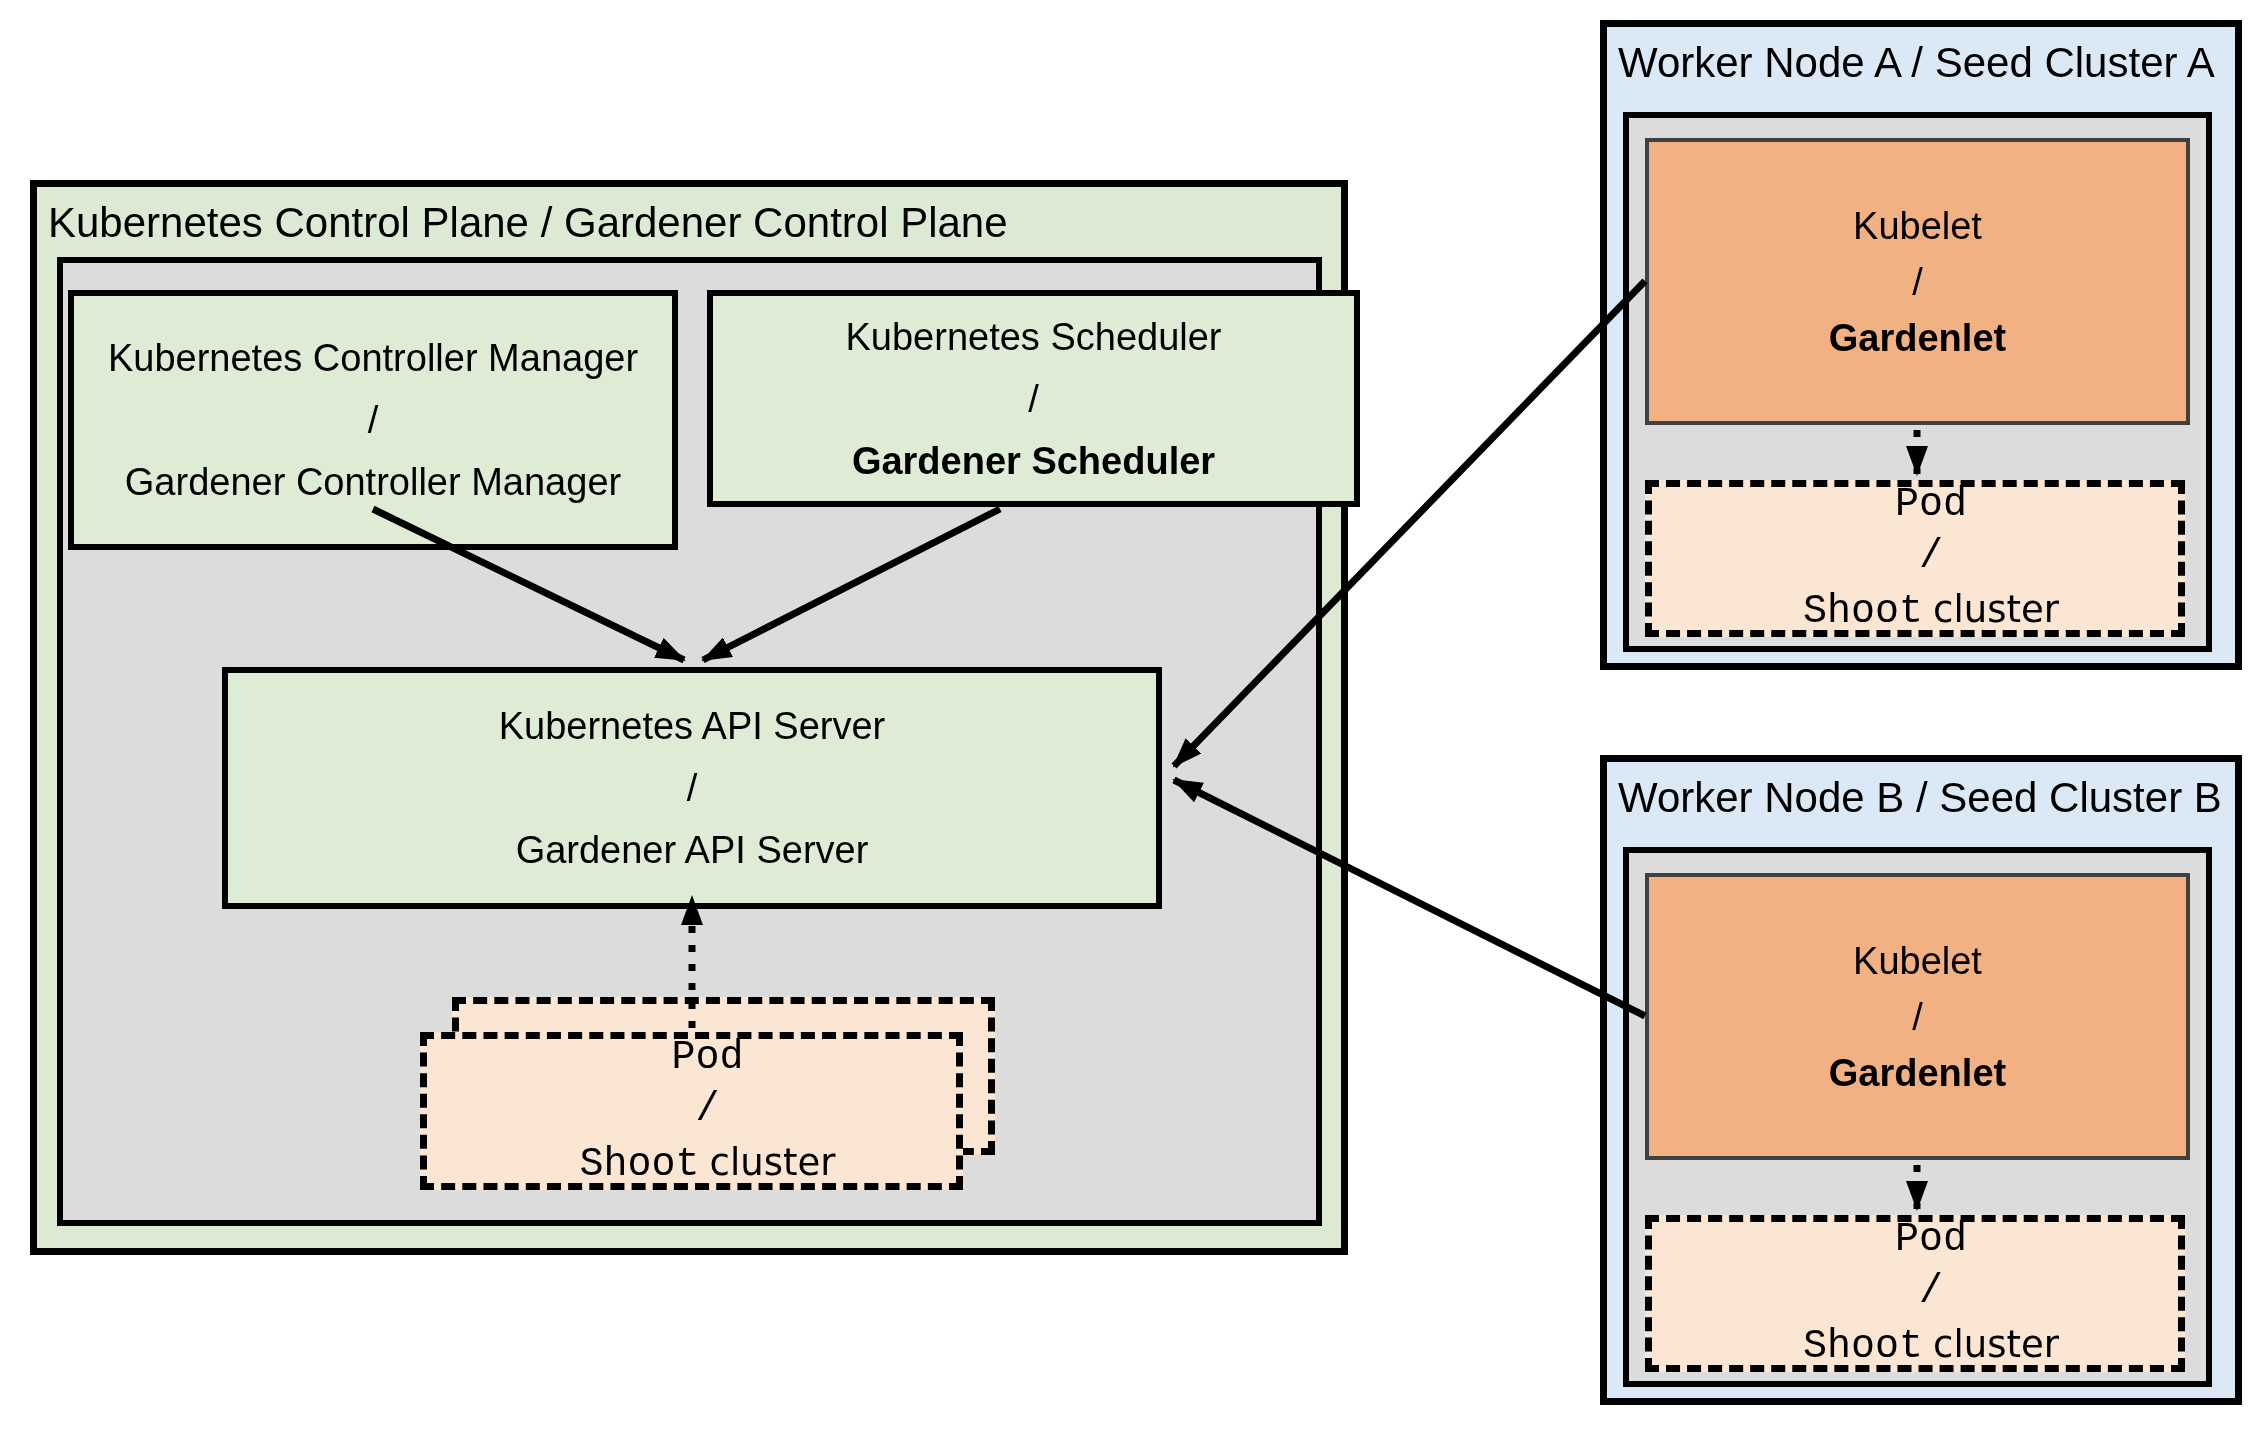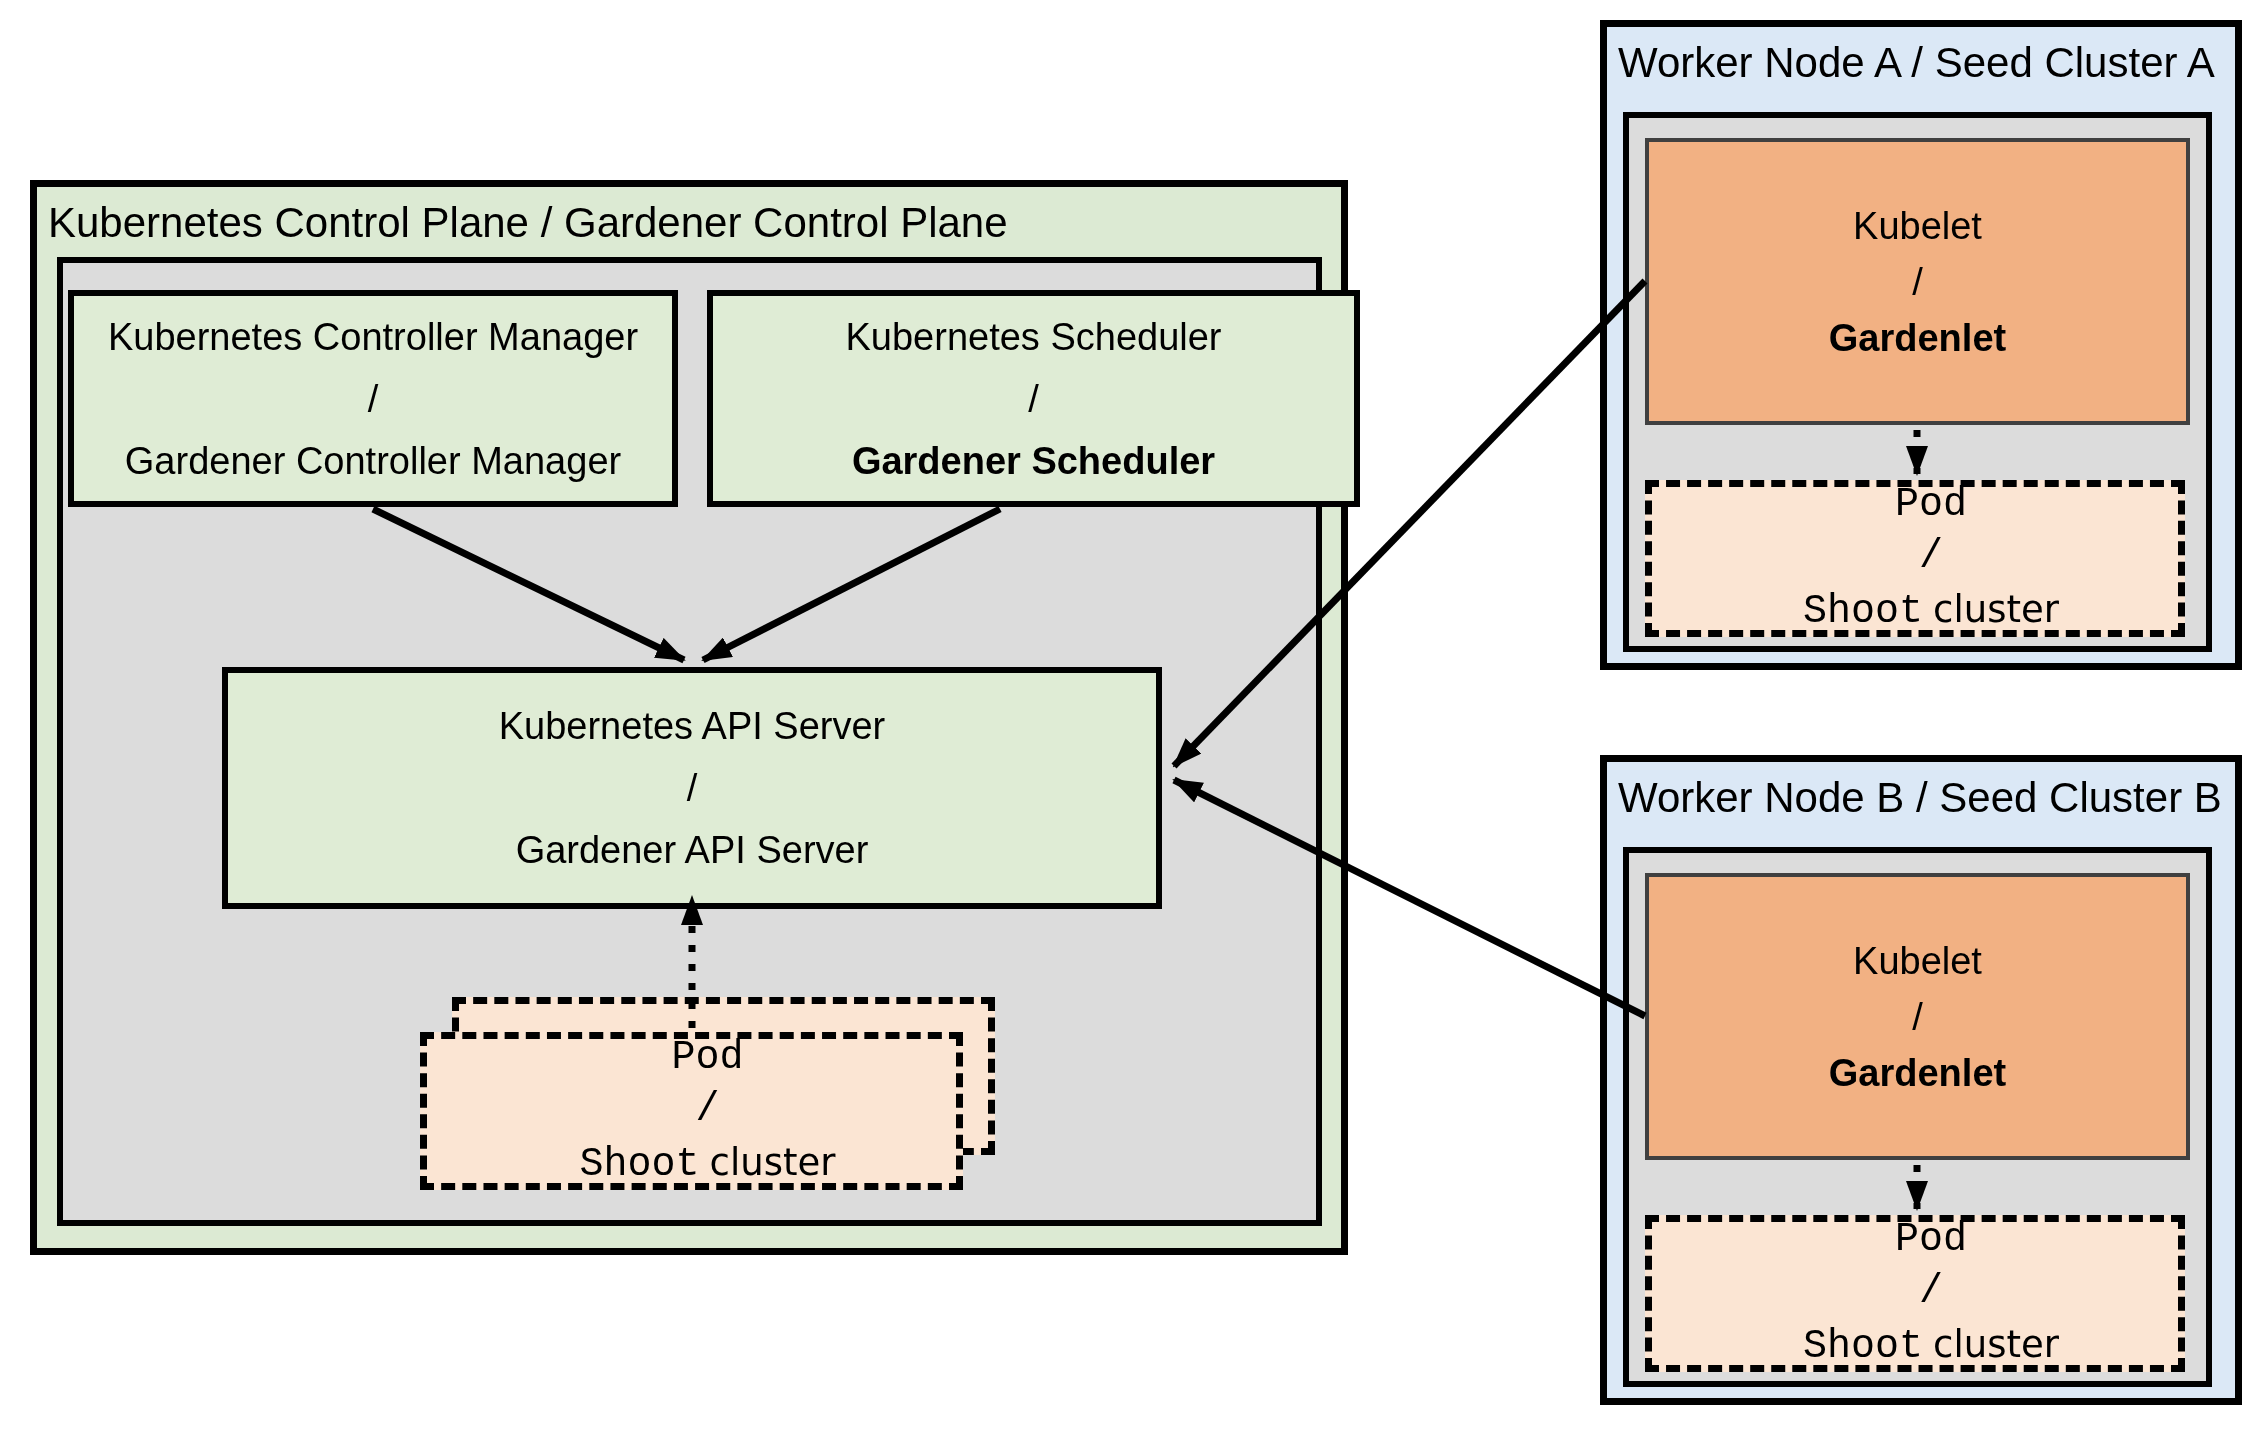--- a/index.html
+++ b/index.html
@@ -39,21 +39,21 @@
 <body>
 
 <div class="canvas">
 
   <div class="abs outer-green" style="left:30px; top:180px; width:1318px; height:1075px;"></div>
 
   <div class="abs section-title" style="left:48px; top:192px; width:1280px; height:62px;">Kubernetes Control Plane / Gardener Control Plane</div>
 
   <div class="abs panel-gray" style="left:57px; top:257px; width:1265px; height:969px;"></div>
 
-  <div class="abs box-green label-box" style="left:68px; top:290px; width:610px; height:217px;">
+  <div class="abs box-green label-box" style="left:68px; top:290px; width:610px; height:260px;">
     <div class="line">Kubernetes Controller Manager</div>
     <div class="line">/</div>
     <div class="line">Gardener Controller Manager</div>
   </div>
 
   <div class="abs box-green label-box" style="left:707px; top:290px; width:653px; height:217px;align-items:center;">
     <div class="line">Kubernetes Scheduler</div>
     <div class="line">/</div>
     <div class="line bold">Gardener Scheduler</div>
   </div>

